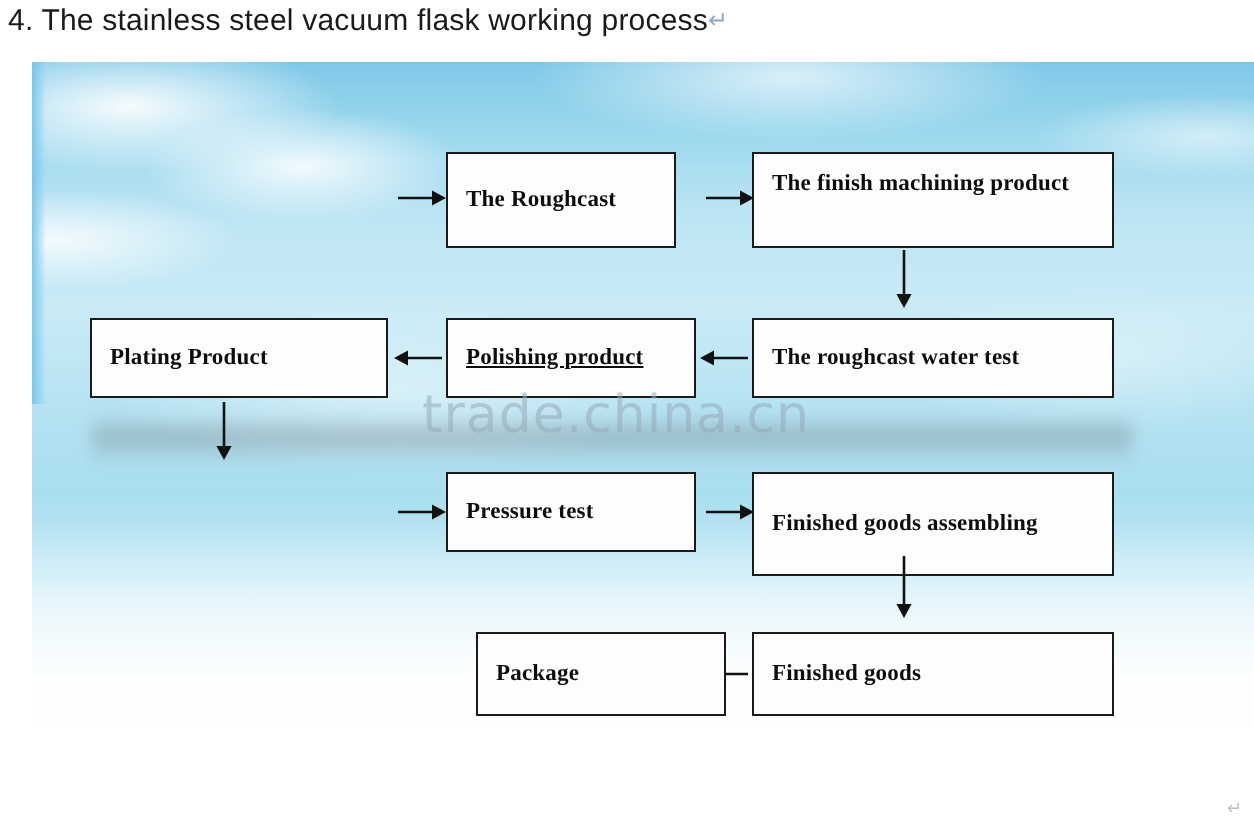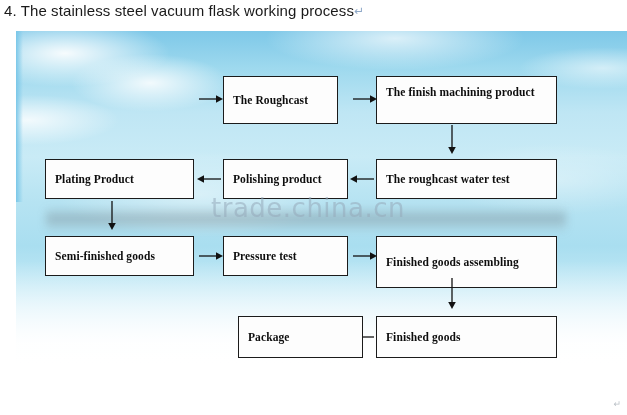--- a/index.html
+++ b/index.html
@@ -202,21 +202,21 @@
     <span>The roughcast water test</span>
   </div>
 
   <div class="arrow" style="left:333px; top:142px; width:26px; height:12px;">
     <svg width="26" height="12" viewBox="0 0 26 12">
       <line x1="8" y1="6" x2="25" y2="6" stroke="#111" stroke-width="1.3"></line>
       <polygon points="8,2.2 1,6 8,9.8" fill="#111"></polygon>
     </svg>
   </div>
 
-  <div class="flow-box center-v" style="left:207px; top:128px; width:125px; height:40px;">
+  <div class="flow-box center-v" style="left:207px; top:128px; width:125px; height:40px;text-decoration:underline;">
     <span>Polishing product</span>
   </div>
 
   <div class="arrow" style="left:180px; top:142px; width:26px; height:12px;">
     <svg width="26" height="12" viewBox="0 0 26 12">
       <line x1="8" y1="6" x2="25" y2="6" stroke="#111" stroke-width="1.3"></line>
       <polygon points="8,2.2 1,6 8,9.8" fill="#111"></polygon>
     </svg>
   </div>
 
@@ -226,23 +226,20 @@
 
   <div class="arrow" style="left:90px; top:170px; width:12px; height:30px;">
     <svg width="12" height="30" viewBox="0 0 12 30">
       <line x1="6" y1="0" x2="6" y2="22" stroke="#111" stroke-width="1.3"></line>
       <polygon points="2.2,22 6,29 9.8,22" fill="#111"></polygon>
     </svg>
   </div>
 
   <div id="watermark" style="left:195px; top:148px;margin-top:14px;">trade.china.cn</div>
 
-  <div class="flow-box center-v" style="left:29px; top:205px; width:149px; height:40px;">
-    <span>Semi-finished goods</span>
-  </div>
 
   <div class="arrow" style="left:182px; top:219px; width:26px; height:12px;">
     <svg width="26" height="12" viewBox="0 0 26 12">
       <line x1="1" y1="6" x2="18" y2="6" stroke="#111" stroke-width="1.3"></line>
       <polygon points="18,2.2 25,6 18,9.8" fill="#111"></polygon>
     </svg>
   </div>
 
   <div class="flow-box center-v" style="left:207px; top:205px; width:125px; height:40px;">
     <span>Pressure test</span>

